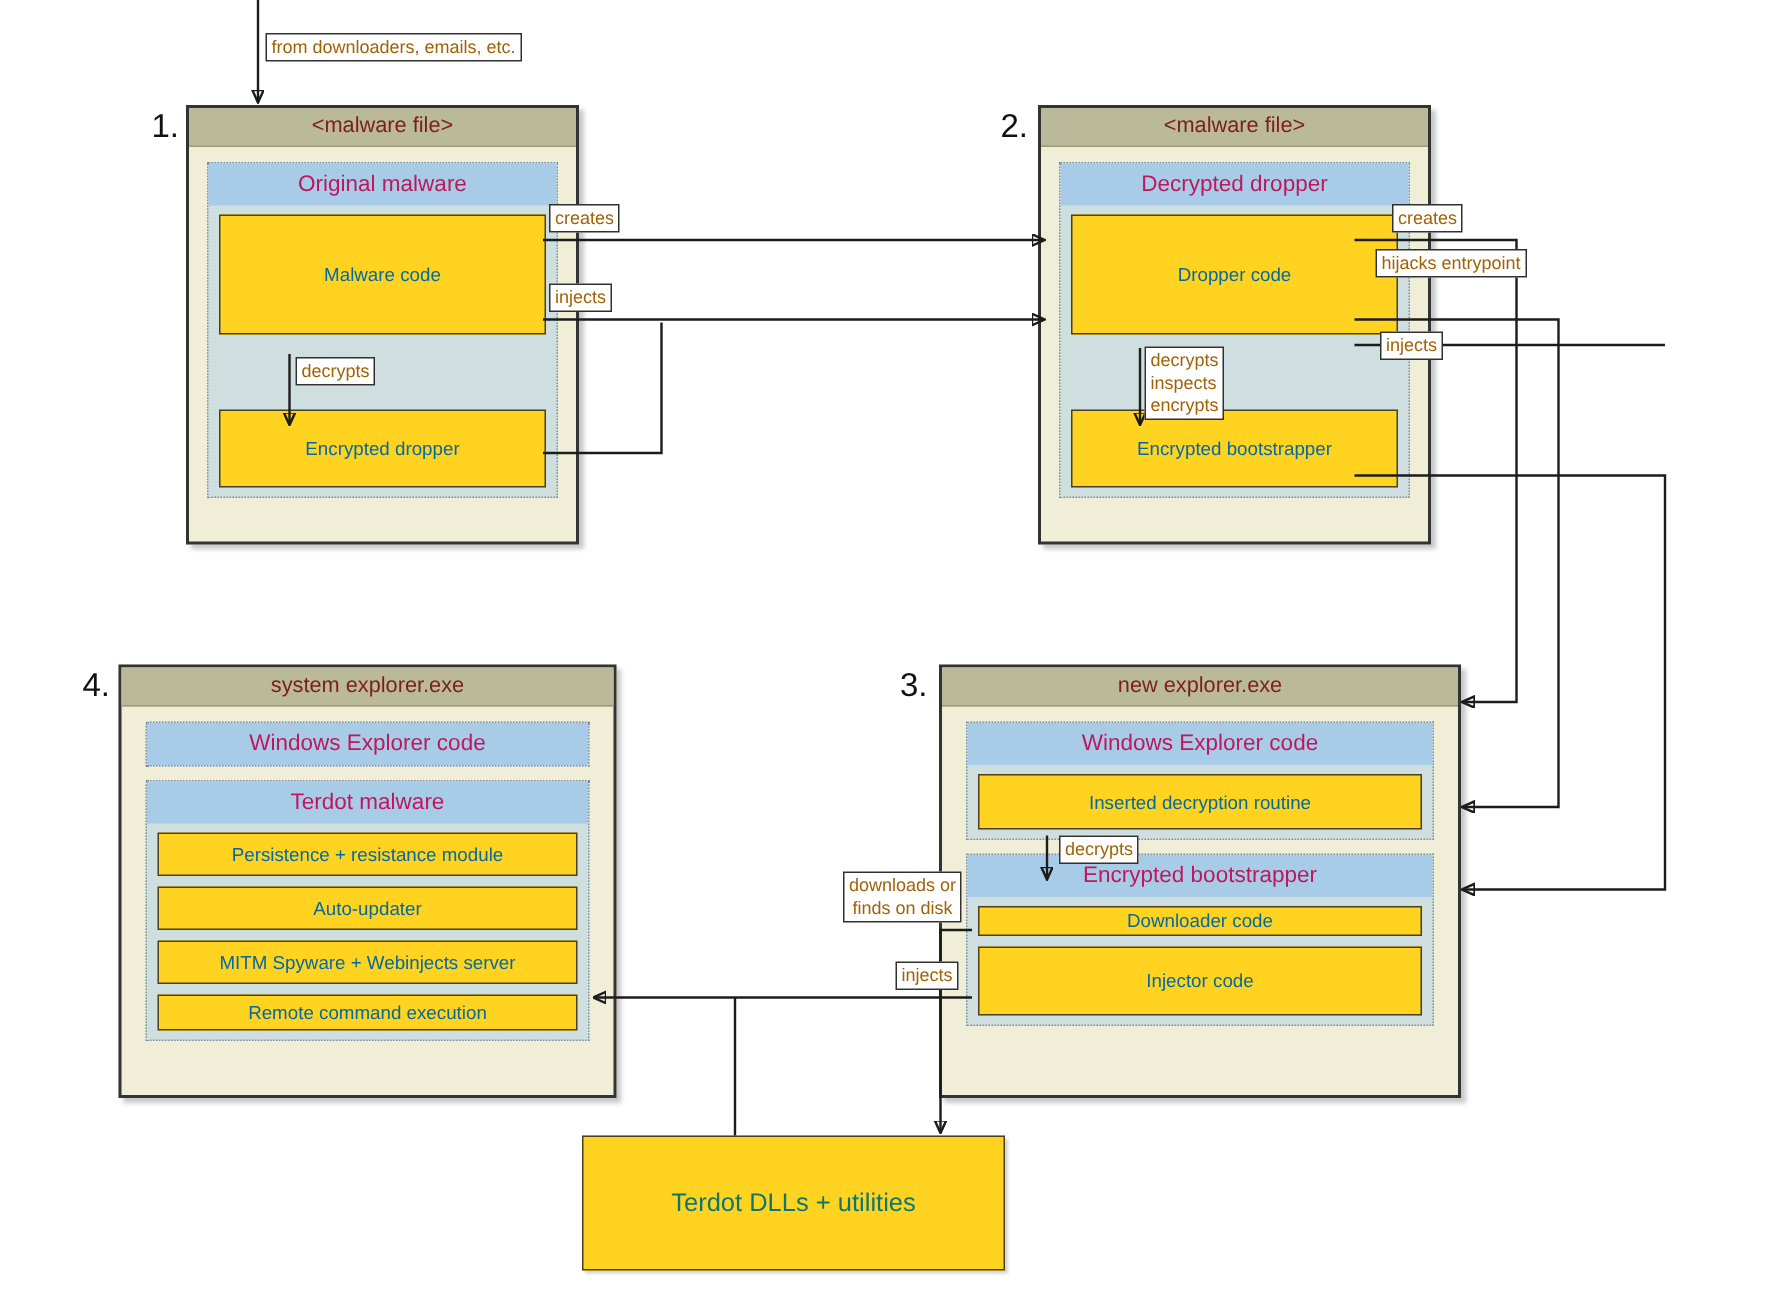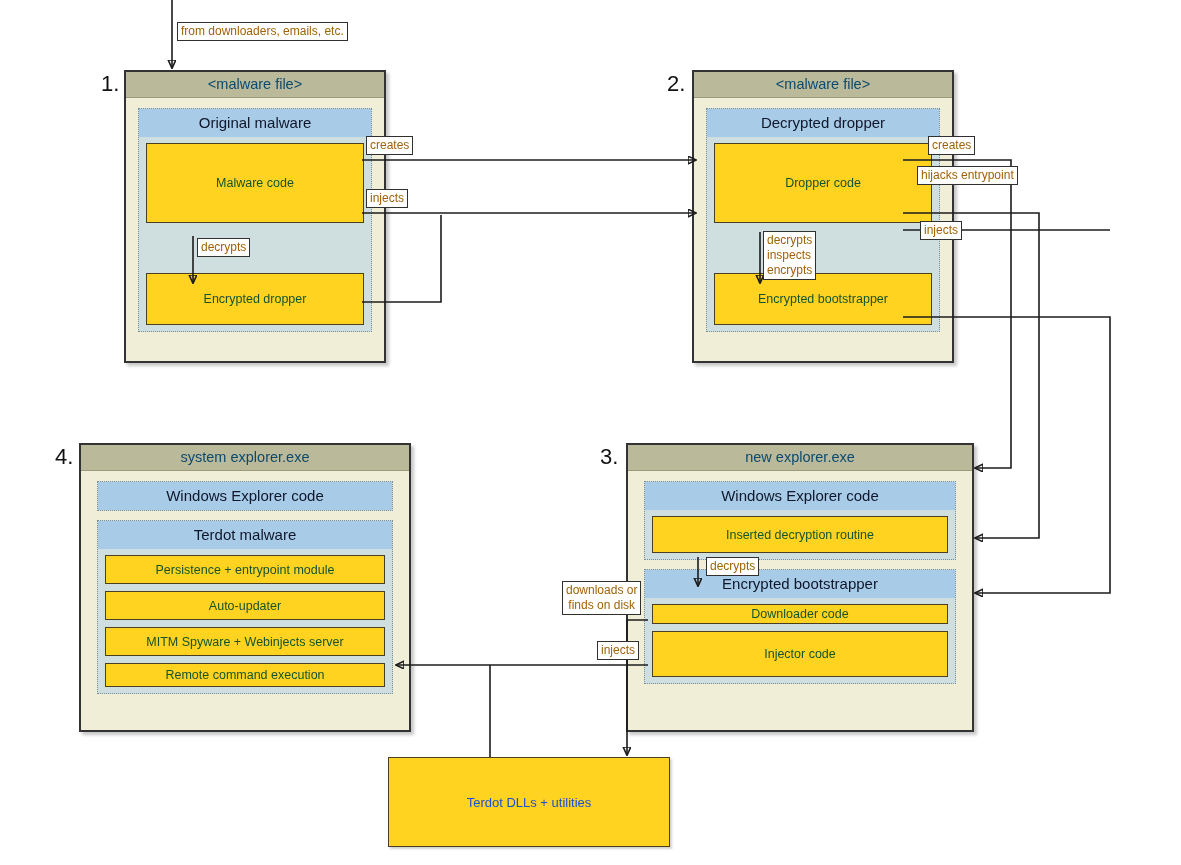--- a/index.html
+++ b/index.html
@@ -4,53 +4,53 @@
 <style>
   html,body{margin:0;padding:0;background:#ffffff;}
   body{width:1181px;height:865px;position:relative;overflow:hidden;
        font-family:"Liberation Sans","DejaVu Sans",sans-serif;color:#1a1a1a;}
   #stage{position:absolute;left:0;top:0;width:1181px;height:865px;}
 
   
   .panel{position:absolute;border:2px solid #333333;background:#f0eed7;
          box-shadow:3px 3px 3px rgba(0,0,0,0.22);box-sizing:border-box;}
   .panel-title{height:25px;line-height:25px;text-align:center;background:#bab999;
-               font-size:14.5px;color:#0c4a6e;border-bottom:1px solid #9b9a7d;}
+               font-size:14.5px;color:#7f1d1d;border-bottom:1px solid #9b9a7d;}
   .panel-body{padding:10px 12px 12px 12px;}
 
   
   .group{border:1px dotted #7a8f9a;background:#cfdfdf;box-sizing:border-box;
          padding:0 0 6px 0;margin-bottom:9px;}
   .group:last-child{margin-bottom:0;}
-  .group-title{background:#a8cbe8;text-align:center;font-size:15px;color:#0f172a;
+  .group-title{background:#a8cbe8;text-align:center;font-size:15px;color:#be185d;
                height:28px;line-height:28px;}
   .group-inner{padding:6px 7px 0 7px;}
 
   
   .ybox{background:#ffd320;border:1.6px solid #4a4020;box-sizing:border-box;
         display:flex;align-items:center;justify-content:center;text-align:center;
-        font-size:12.5px;color:#14532d;margin-bottom:7px;}
+        font-size:12.5px;color:#0369a1;margin-bottom:7px;}
   .ybox:last-child{margin-bottom:0;}
 
   
   .stepnum{position:absolute;font-size:22px;color:#111;font-family:"Liberation Sans",sans-serif;}
 
   
   .elabel{position:absolute;background:#ffffff;border:1px solid #303030;
           font-size:12px;line-height:15px;padding:1px 3px;white-space:pre;
           color:#a16207;z-index:40;box-sizing:border-box;}
   .elabel.ctr{text-align:center;}
 
   
   #wires{position:absolute;left:0;top:0;width:1181px;height:865px;
          pointer-events:none;z-index:20;}
   #wires path,#wires line{fill:none;stroke:#1c1c1c;stroke-width:1.6;}
   .stdbox{position:absolute;background:#ffd320;border:1.8px solid #4a4020;
           display:flex;align-items:center;justify-content:center;
-          font-size:13px;color:#1d4ed8;box-shadow:2px 2px 2px rgba(0,0,0,0.18);}
+          font-size:17px;color:#0f766e;box-shadow:2px 2px 2px rgba(0,0,0,0.18);}
 </style>
 </head>
 <body>
 
 <div id="stage">
 
   <svg id="wires" viewBox="0 0 1181 865">
     <defs>
       <marker id="ah" markerWidth="9" markerHeight="9" refX="8" refY="4.2" orient="auto" markerUnits="userSpaceOnUse">
         <path d="M0,0.4 L8.4,4.2 L0,8 z" fill="#1c1c1c" stroke="none"></path>
@@ -135,21 +135,21 @@
   <div class="stepnum" style="left:55px;top:444px;">4.</div>
   <div class="panel" style="left:79px;top:443px;width:332px;height:289px;">
     <div class="panel-title">system explorer.exe</div>
     <div class="panel-body" style="padding:10px 16px 12px 16px;">
       <div class="group" style="padding-bottom:0;margin-bottom:9px;">
         <div class="group-title">Windows Explorer code</div>
       </div>
       <div class="group">
         <div class="group-title">Terdot malware</div>
         <div class="group-inner">
-          <div class="ybox" style="height:29px;">Persistence + entrypoint module</div>
+          <div class="ybox" style="height:29px;">Persistence + resistance module</div>
           <div class="ybox" style="height:29px;">Auto-updater</div>
           <div class="ybox" style="height:29px;">MITM Spyware + Webinjects server</div>
           <div class="ybox" style="height:24px;">Remote command execution</div>
         </div>
       </div>
     </div>
   </div>
 
   <div class="stepnum" style="left:600px;top:444px;">3.</div>
   <div class="panel" style="left:626px;top:443px;width:348px;height:289px;">

